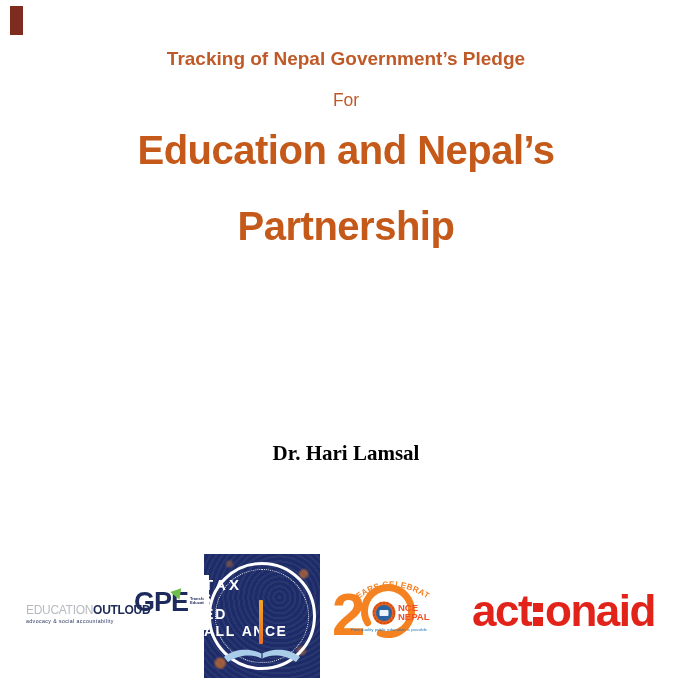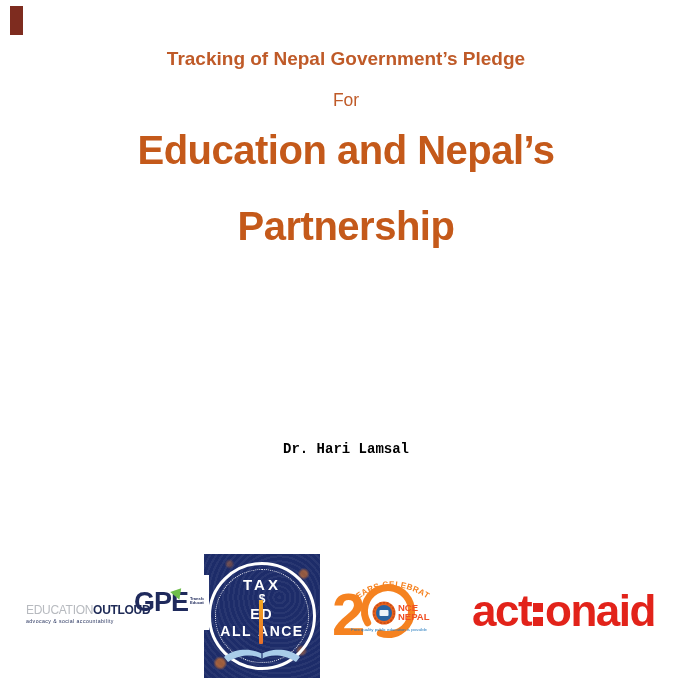--- a/index.html
+++ b/index.html
@@ -6,21 +6,21 @@
   .page{position:relative;width:692px;height:686px;background:#ffffff;overflow:hidden;
         font-family:"Liberation Sans",sans-serif;}
   .corner-mark{position:absolute;left:10px;top:6px;width:13px;height:29px;background:#7E2C1F;}
   .heading{position:absolute;left:0;top:48px;width:100%;text-align:center;
            font-size:19px;font-weight:bold;color:#BF5A28;letter-spacing:0;}
   .preposition{position:absolute;left:0;top:90px;width:100%;text-align:center;
            font-size:17.5px;font-weight:normal;color:#BF5A28;}
   .title{position:absolute;left:0;top:112px;width:100%;text-align:center;
          font-size:40px;line-height:76px;font-weight:bold;color:#C4591A;letter-spacing:-0.5px;}
   .author{position:absolute;left:0;top:441px;width:100%;text-align:center;
-          font-family:Liberation Mono, monospace;font-size:14px;font-weight:bold;color:#000;}
+          font-family:Liberation Serif, serif;font-size:21px;font-weight:bold;color:#000;}
 
   
   .eol{position:absolute;left:26px;top:603px;width:120px;}
   .eol-line1{font-size:12px;letter-spacing:-0.3px;white-space:nowrap;}
   .eol-light{color:#B7BABF;font-weight:normal;}
   .eol-bold{color:#1E2A56;font-weight:bold;}
   .eol-tagline{margin-top:1px;font-size:10px;letter-spacing:0.8px;color:#27335E;
                white-space:nowrap;transform:scale(0.52);transform-origin:left top;width:200px;}
 
   
@@ -39,21 +39,21 @@
            radial-gradient(circle at 86% 16%, rgba(240,125,32,.55) 0 3px, rgba(240,125,32,0) 6px),
            radial-gradient(circle at 84% 78%, rgba(240,125,32,.4) 0 3px, rgba(240,125,32,0) 6px),
            radial-gradient(circle at 22% 8%, rgba(240,125,32,.35) 0 2px, rgba(240,125,32,0) 5px),
            repeating-radial-gradient(circle at 65% 35%, rgba(255,255,255,.05) 0 2px, rgba(0,0,0,0) 2px 5px),
            #1D2C69;}
   .taxed-notch{position:absolute;left:0;top:21px;width:5px;height:55px;background:#fff;}
   .taxed-circle{position:absolute;left:4px;top:8px;width:108px;height:108px;border:3px solid #fff;
                 border-radius:50%;box-sizing:border-box;}
   .taxed-circle::before{content:"";position:absolute;left:4px;top:4px;right:4px;bottom:4px;
                 border:1.5px dotted rgba(255,255,255,.9);border-radius:50%;}
-  .taxed-text{position:absolute;left:0;width:100%;text-align:center;color:#fff;font-weight:bold;}
+  .taxed-text{position:absolute;left:0;width:100%;color:#fff;font-weight:bold;}
   .t-tax{top:22px;font-size:15px;letter-spacing:3px;}
   .t-dollar{top:38px;font-size:12px;}
   .t-ed{top:52px;font-size:14px;letter-spacing:2px;}
   .t-alliance{top:69px;font-size:14px;letter-spacing:1.5px;white-space:nowrap;}
   .t-alliance .gap{display:inline-block;width:6px;}
   .taxed-pencil{position:absolute;left:55px;top:46px;width:3.5px;height:44px;
                 background:linear-gradient(#F4A71F,#E8702A);border-radius:1px;}
   .taxed-book{position:absolute;left:18px;top:88px;width:80px;height:22px;}
 
   

